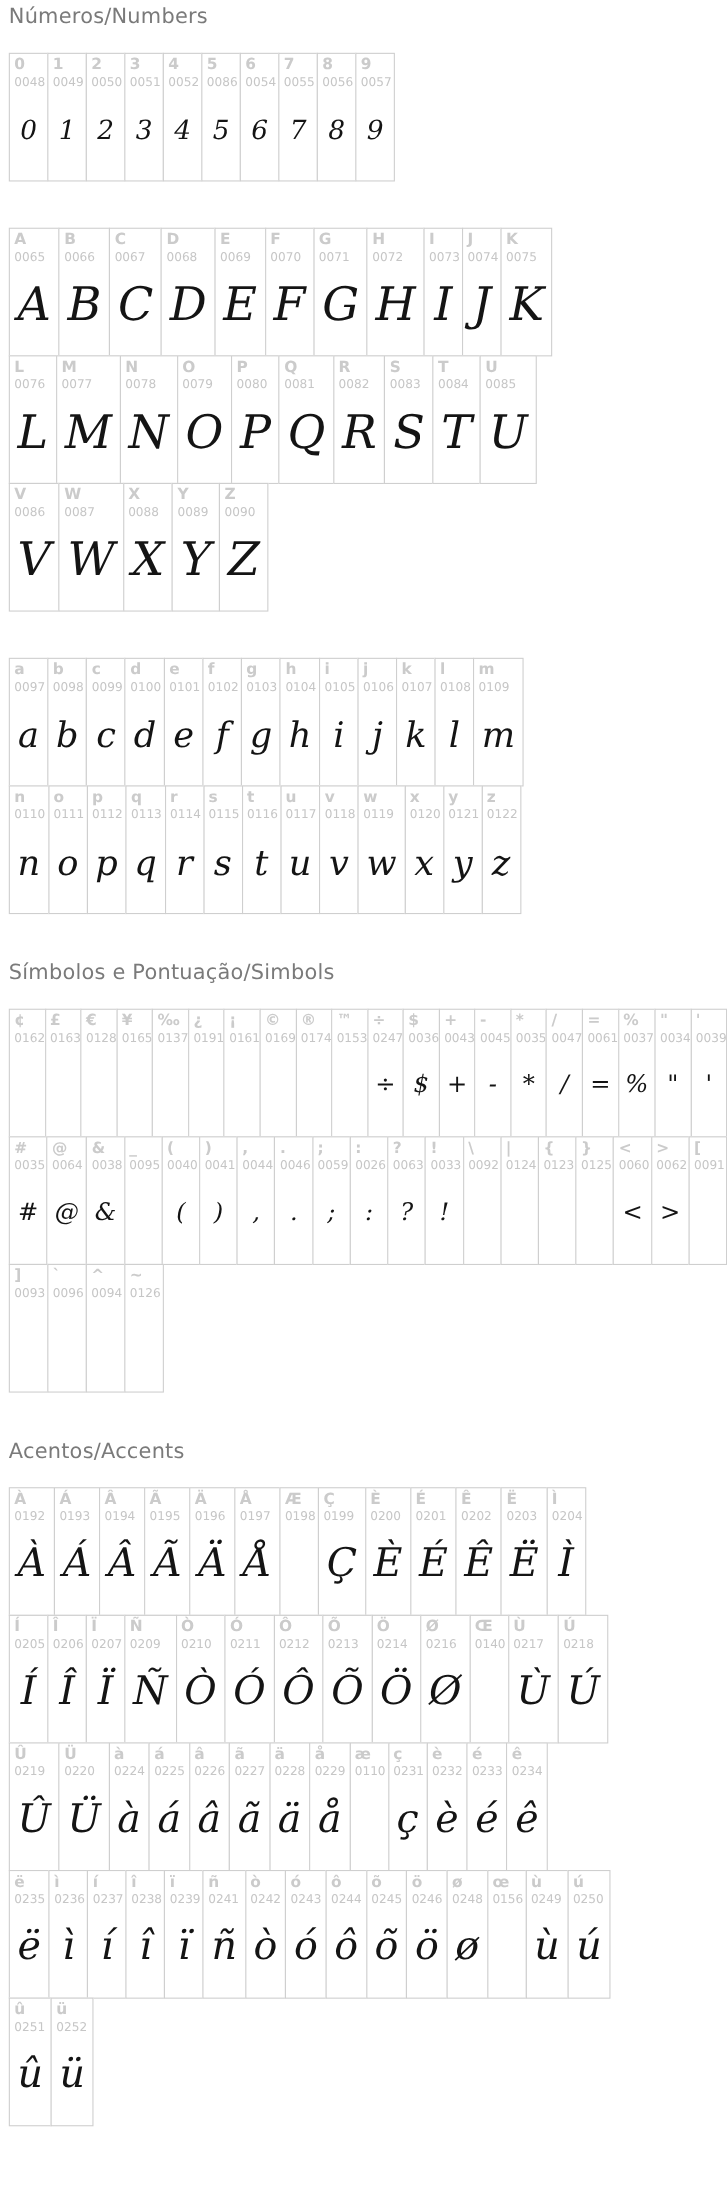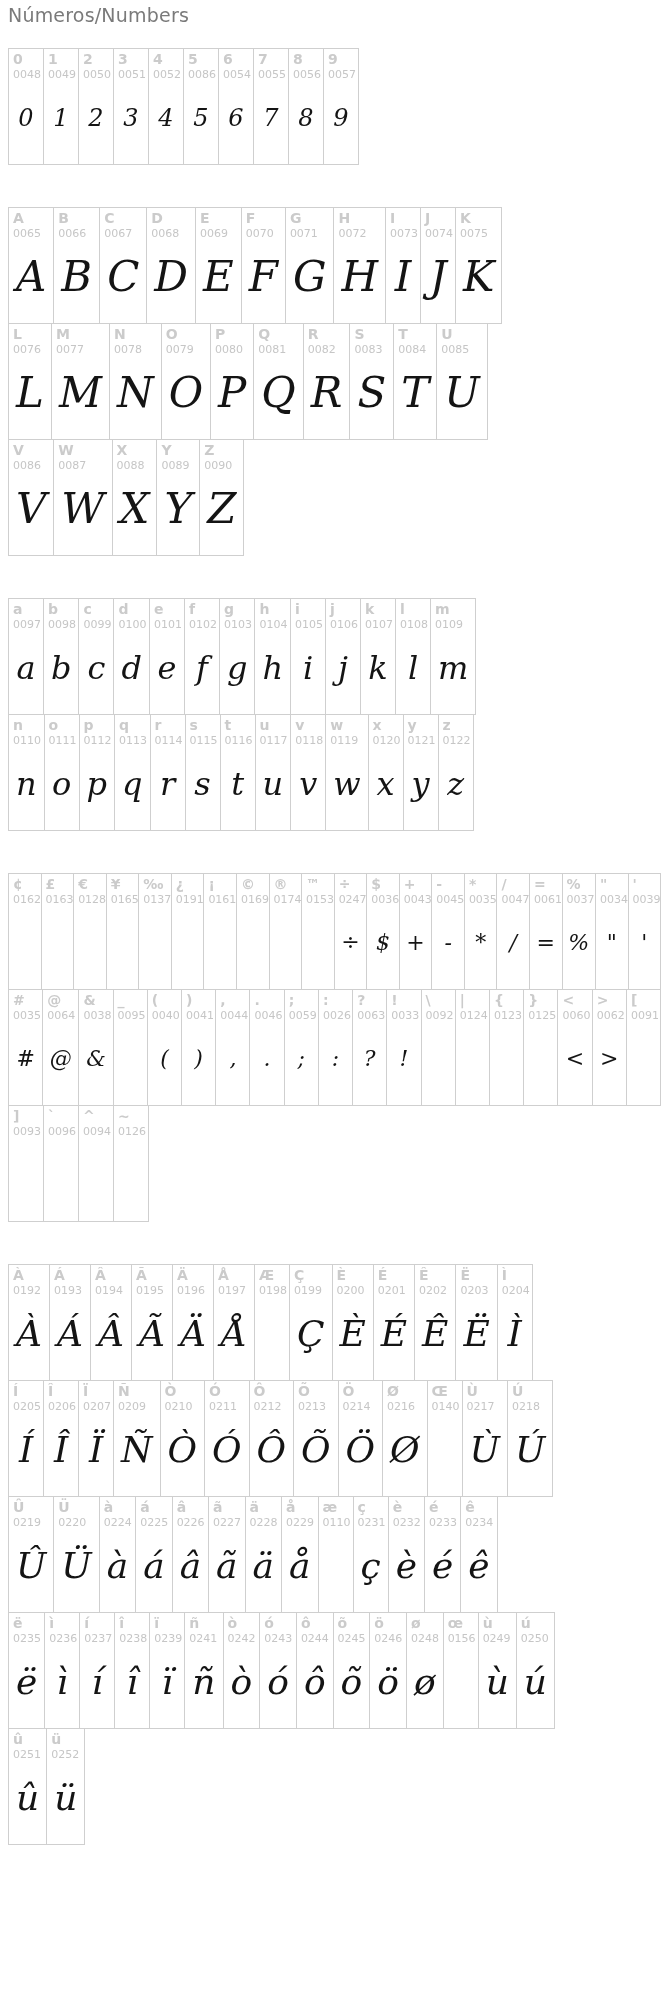--- a/index.html
+++ b/index.html
@@ -458,20 +458,21 @@
   <div class="cell">
     <div class="cell-char">z</div>
     <div class="cell-code">0122</div>
     <div class="cell-glyph">z</div>
   </div>
 </div>
       </div>
   </div>
 
   <div class="section" data-section-id="symbols">
+    <h2>Símbolos e Pontuação/Simbols</h2>
     <div class="rows">
         <div class="char-row">
   <div class="cell">
     <div class="cell-char">¢</div>
     <div class="cell-code">0162</div>
     <div class="cell-glyph"></div>
   </div>
 
   <div class="cell">
     <div class="cell-char">£</div>
@@ -724,20 +725,21 @@
   <div class="cell">
     <div class="cell-char">~</div>
     <div class="cell-code">0126</div>
     <div class="cell-glyph"></div>
   </div>
 </div>
       </div>
   </div>
 
   <div class="section" data-section-id="accents">
+    <h2>Acentos/Accents</h2>
     <div class="rows">
         <div class="char-row">
   <div class="cell">
     <div class="cell-char">À</div>
     <div class="cell-code">0192</div>
     <div class="cell-glyph">À</div>
   </div>
 
   <div class="cell">
     <div class="cell-char">Á</div>

